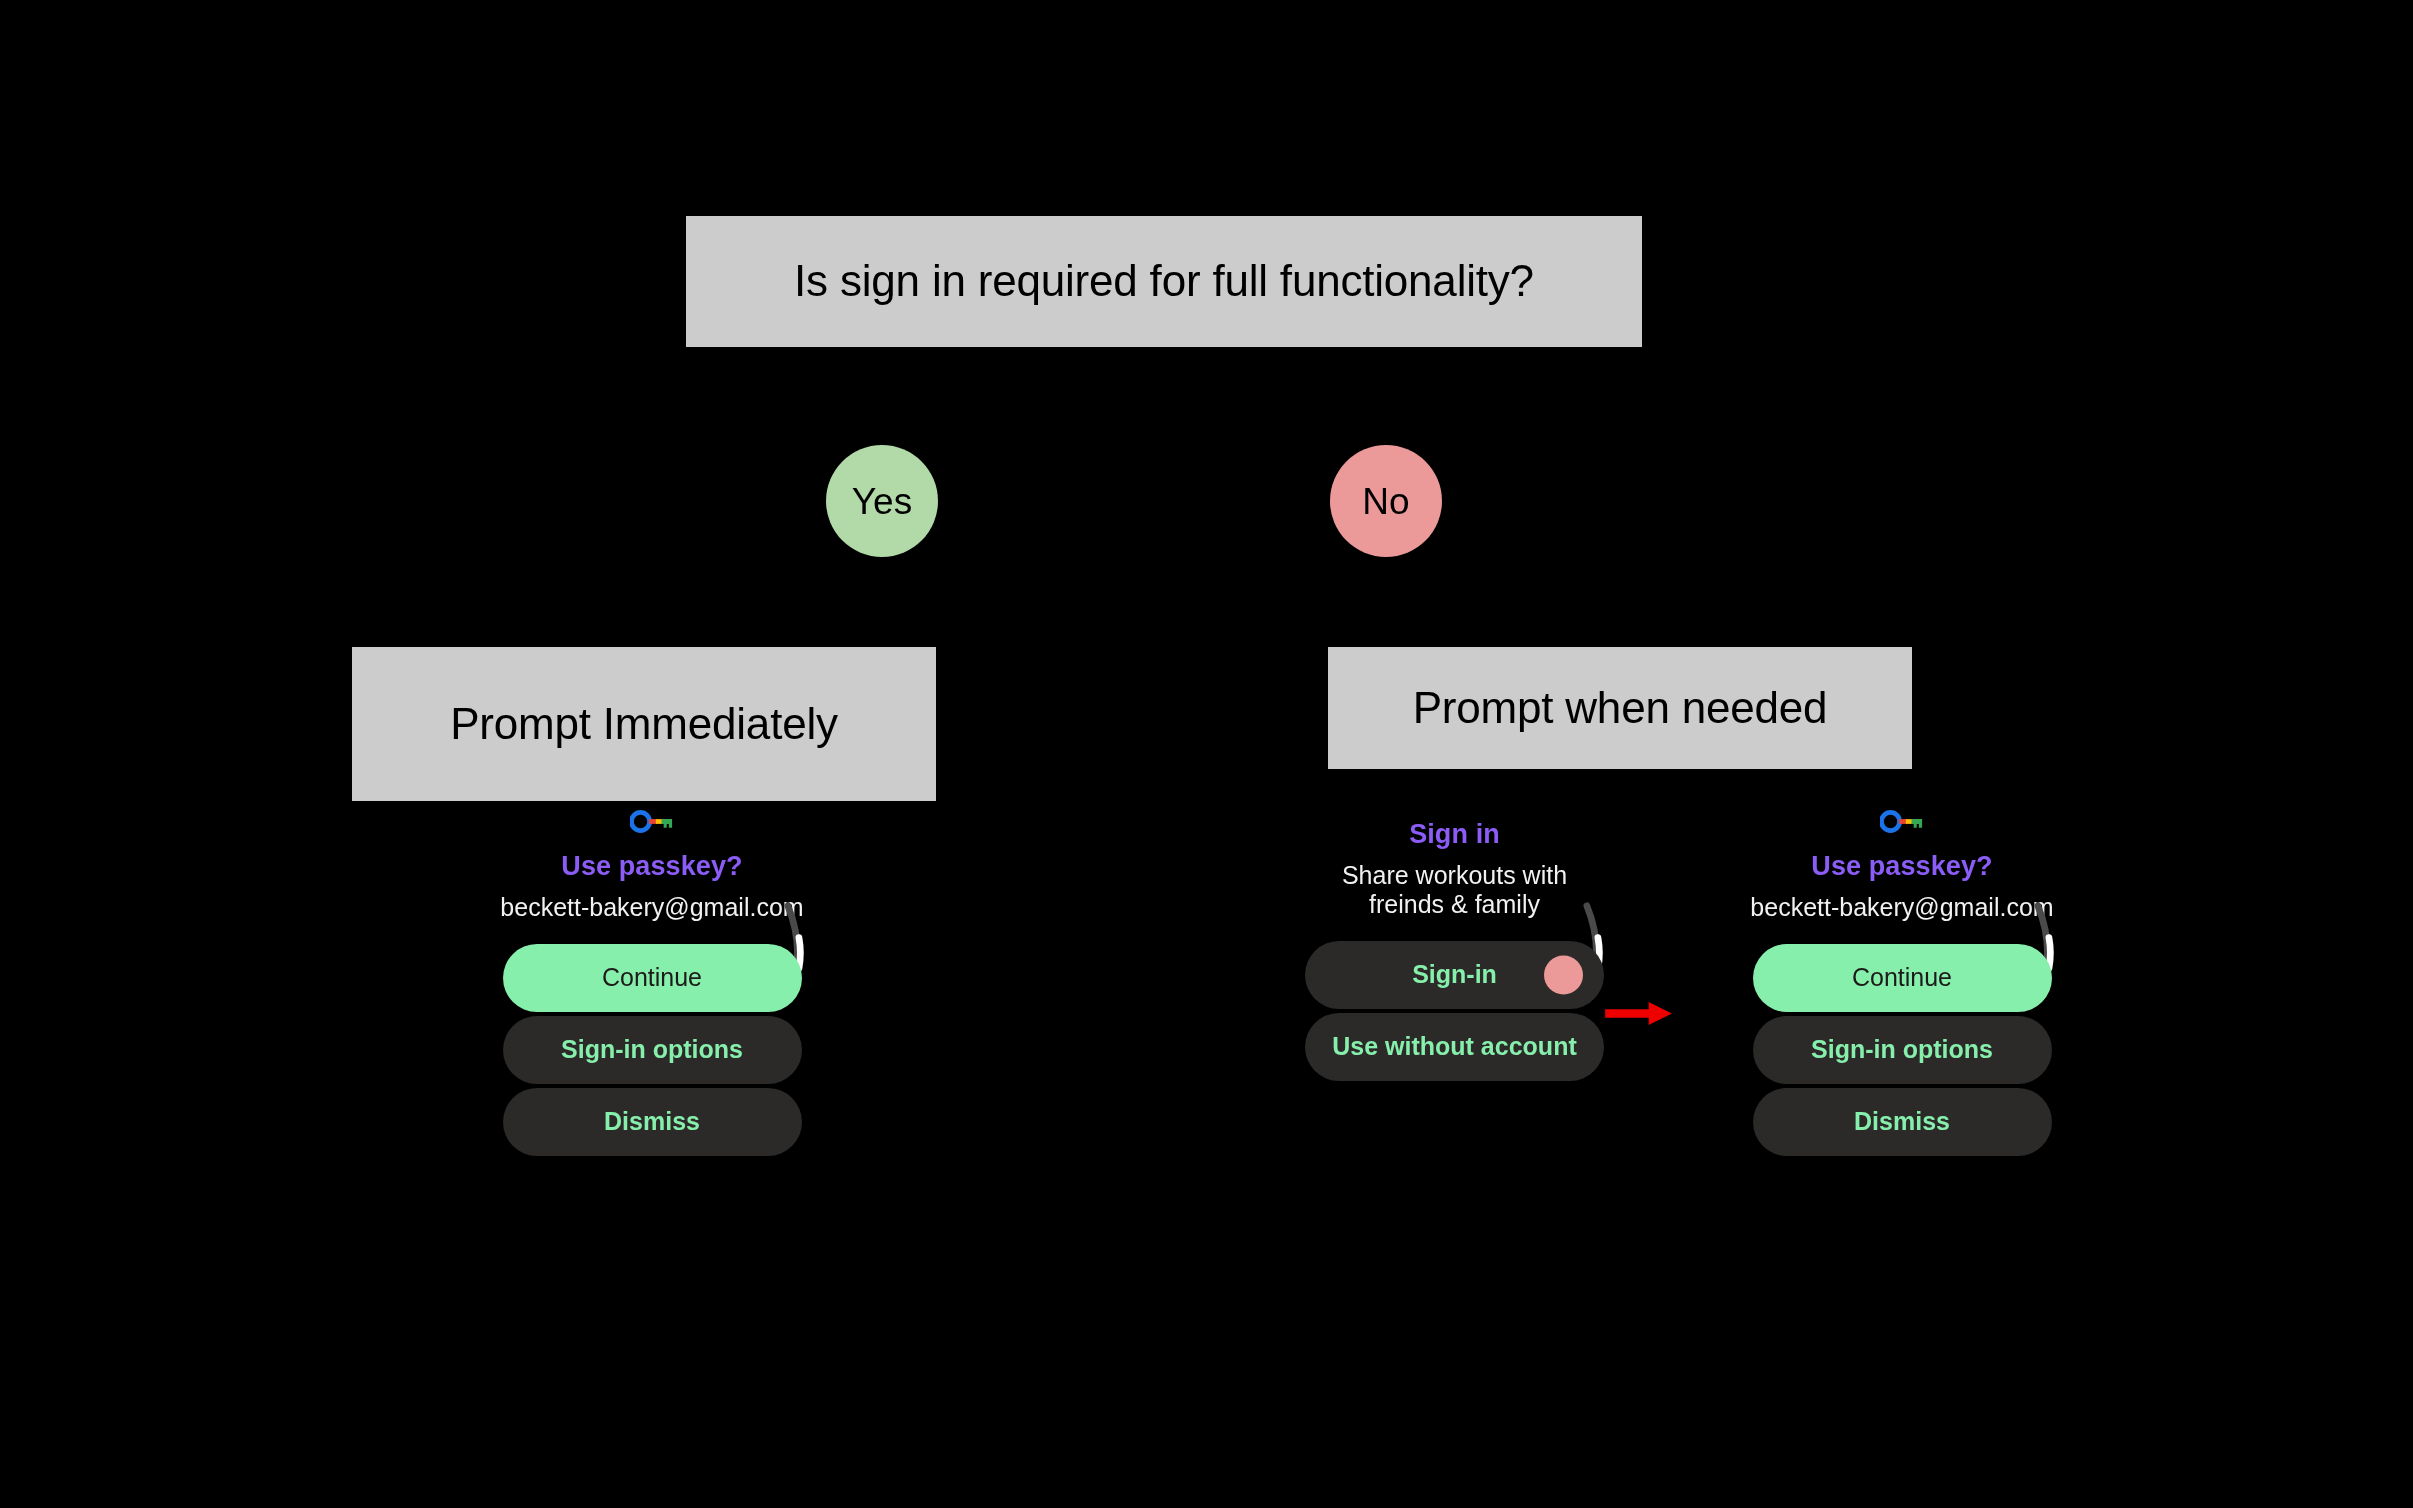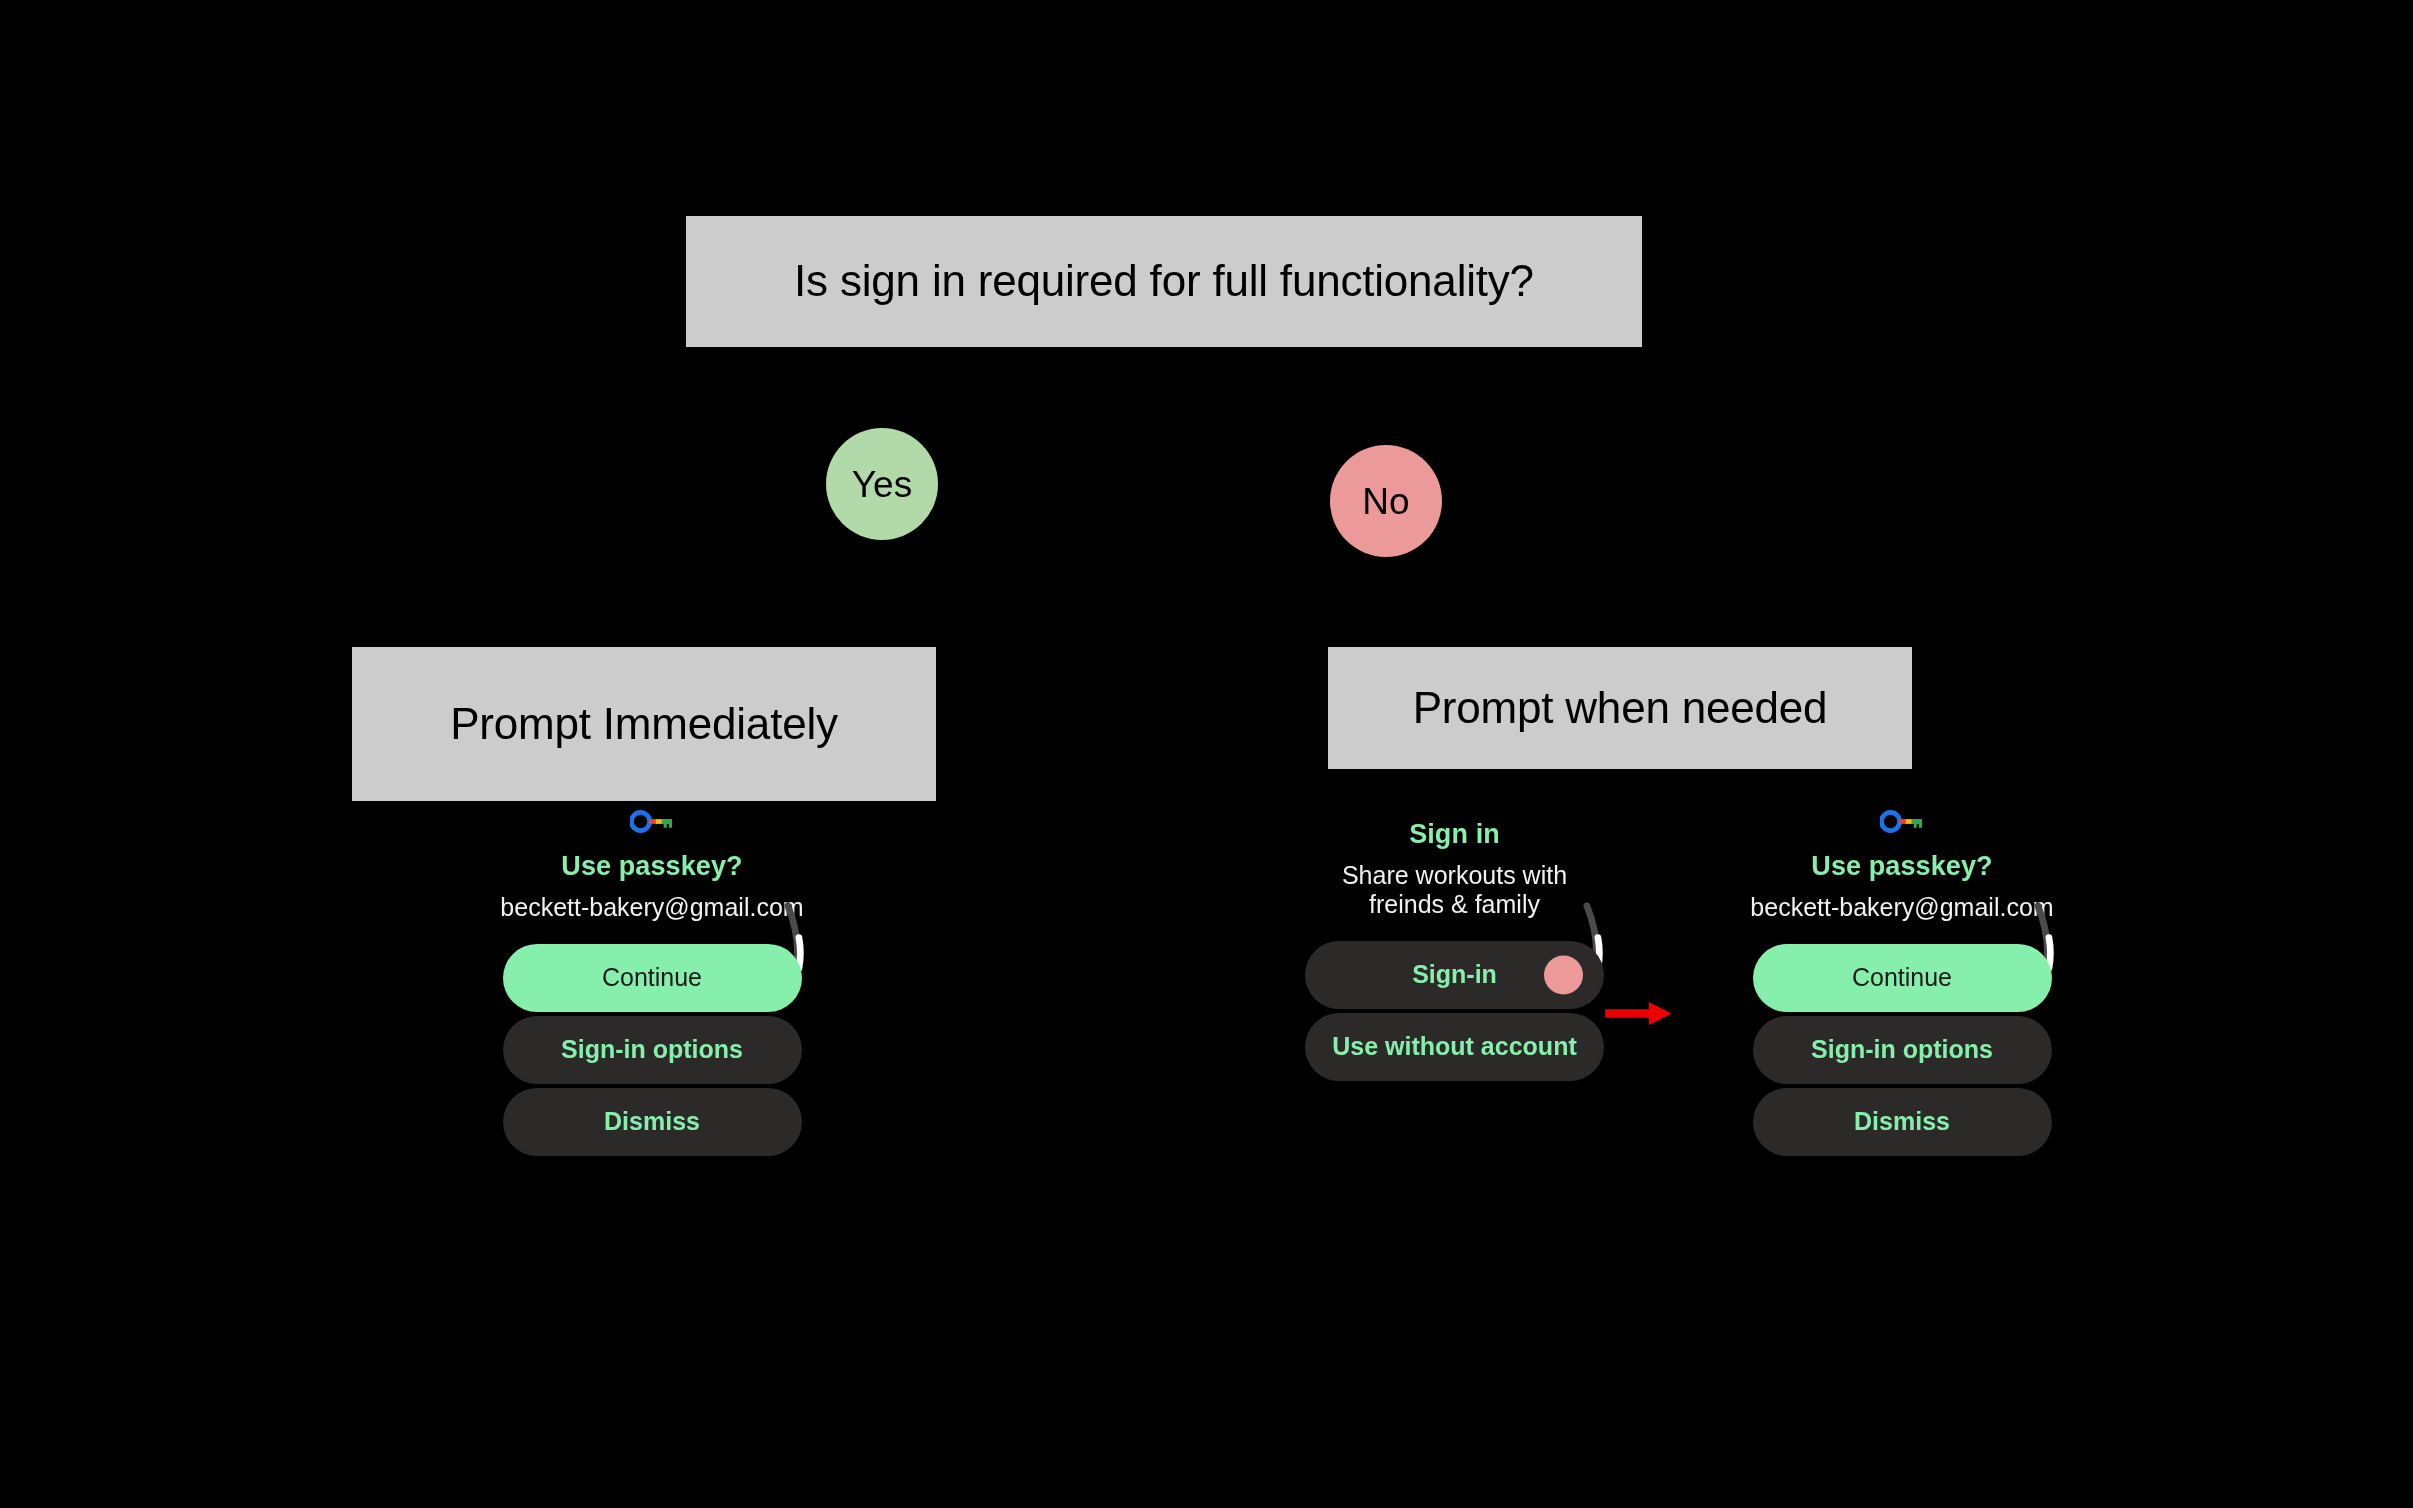--- a/index.html
+++ b/index.html
@@ -69,21 +69,21 @@
     border-radius: 50%;
     display: flex;
     align-items: center;
     justify-content: center;
     color: #000000;
     font-size: 37px;
     line-height: 1;
   }
   #yes-circle {
     left: 826px;
-    top: 428px;
+    top: 445px;
     width: 112px;
     height: 112px;
     background: #b2d9a8;
   }
   #no-circle {
     left: 1330px;
     top: 445px;
     width: 112px;
     height: 112px;
     background: #eb9a99;
@@ -105,21 +105,21 @@
   }
 
   .passkey-icon {
     display: block;
     width: 44px;
     height: 25px;
     margin-bottom: 17.4px;
   }
 
   .card-title {
-    color: #86efac;
+    color: #8b5cf6;
     font-size: 27px;
     font-weight: 700;
     line-height: 1.15;
     text-align: center;
     letter-spacing: 0.1px;
   }
 
   .card-sub {
     color: #f1f1f1;
     font-size: 25px;

